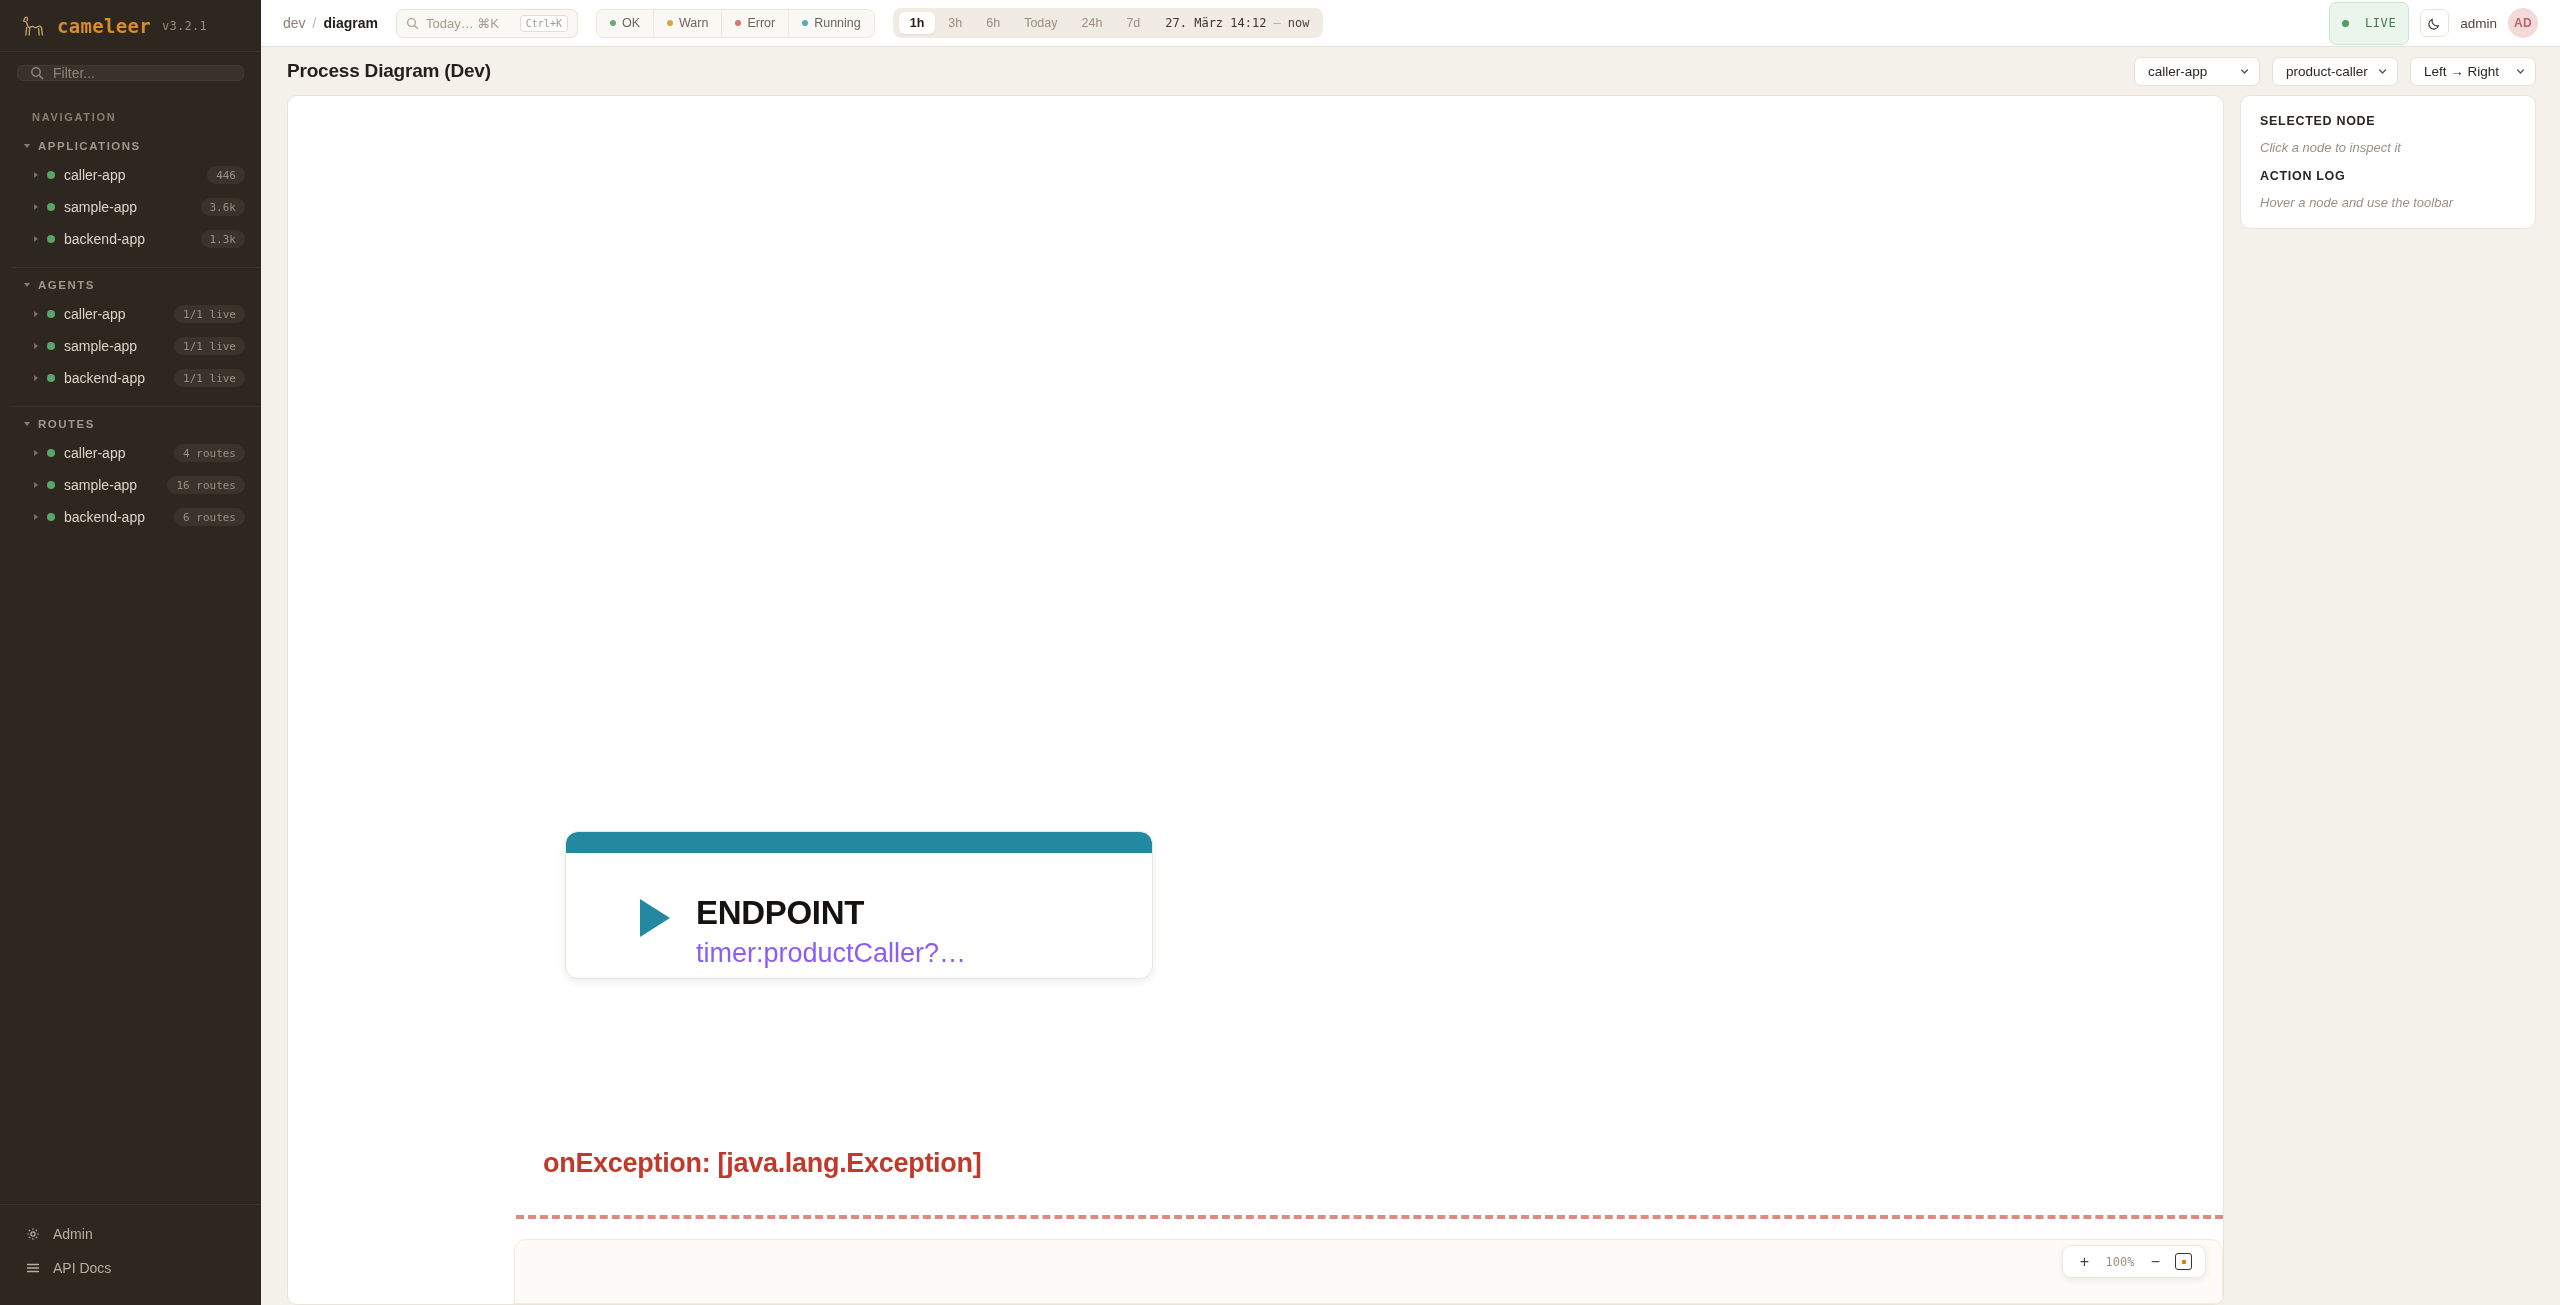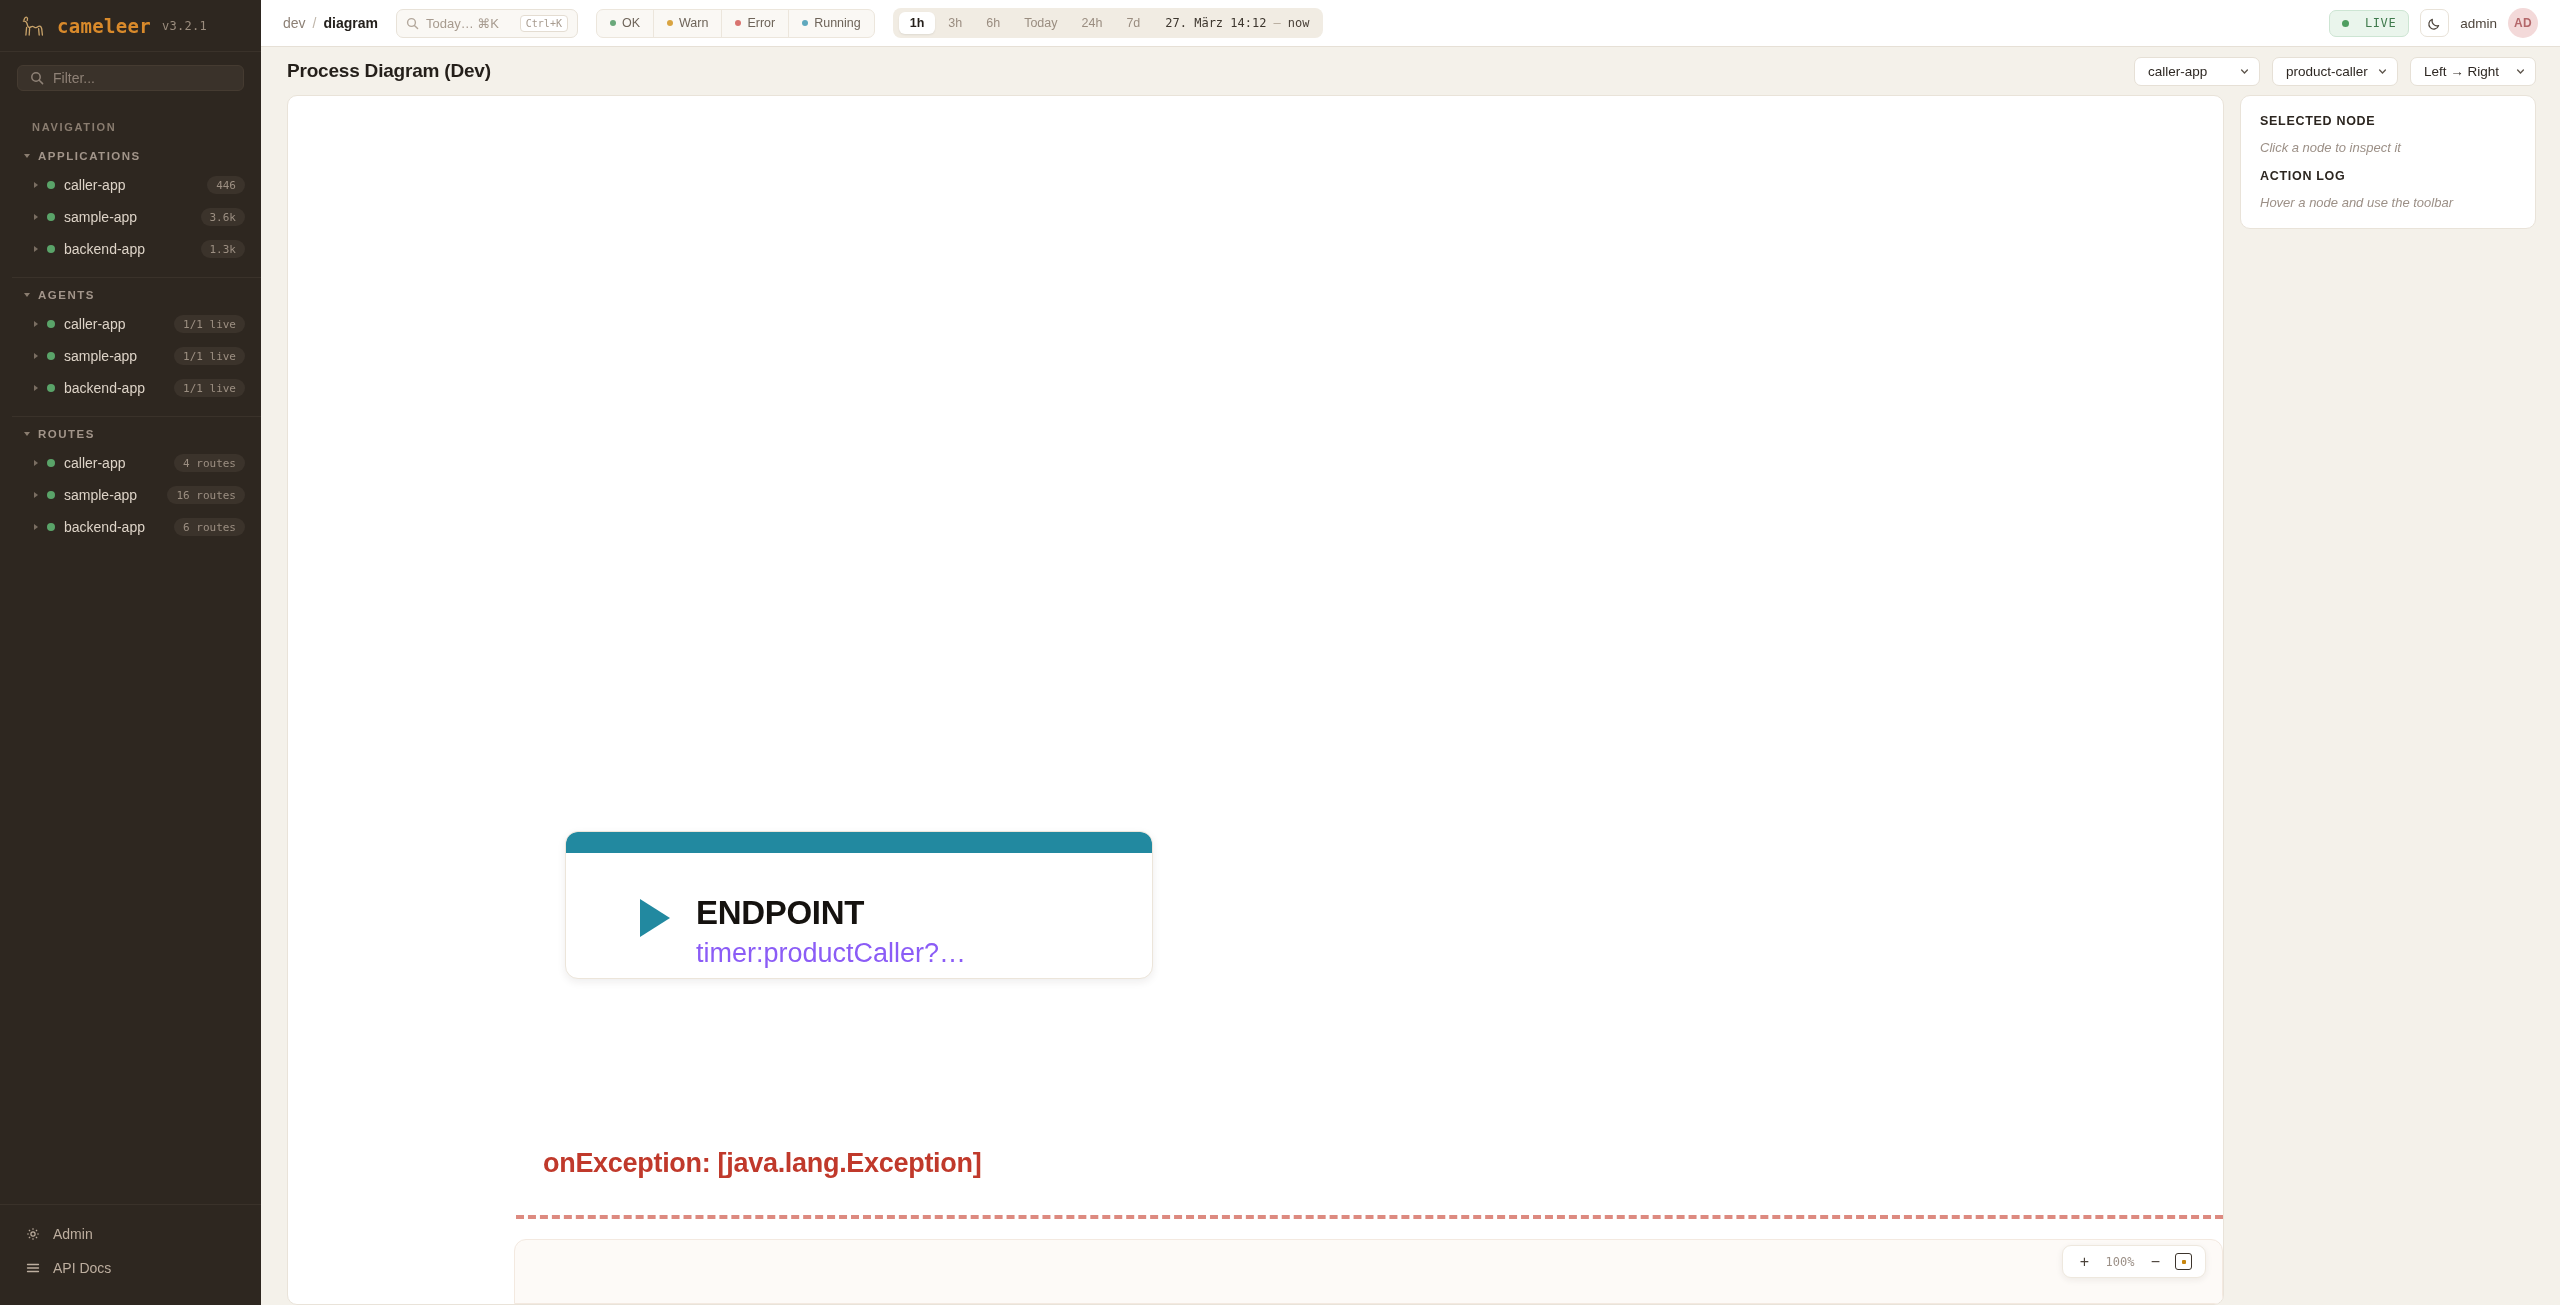--- a/index.html
+++ b/index.html
@@ -25,21 +25,21 @@
   .logo-name {
     font-family: "DejaVu Sans Mono", monospace;
     font-size: 19px; font-weight: 700; color: #d98a2b; letter-spacing: .3px;
   }
   .logo-ver {
     font-family: "DejaVu Sans Mono", monospace;
     font-size: 12px; color: #9b8d7e; letter-spacing: .3px;
   }
   .sb-filter-wrap { padding: 13px 17px 10px 17px; }
   .sb-filter {
-    height: 26px; background: #3a322a; border: 1px solid #453b31; border-radius: 6px;
+    height: 16px; background: #3a322a; border: 1px solid #453b31; border-radius: 6px;
     display: flex; align-items: center; gap: 9px; padding: 0 12px;
   }
   .sb-filter svg { flex: 0 0 14px; }
   .sb-filter input {
     background: transparent; border: none; outline: none;
     color: #d8cfc4; font-size: 14px; font-family: "Liberation Sans", sans-serif; width: 100%;
   }
   .sb-filter input::placeholder { color: #8e8176; }
 
   .sb-scroll { flex: 1 1 auto; overflow: hidden; padding-top: 12px; margin-left: 12px; }
@@ -129,21 +129,21 @@
   .tr-btn.active { background: #ffffff; color: #241f1a; font-weight: 700; box-shadow: 0 1px 2px rgba(0,0,0,.08); }
   .tr-range {
     font-family: "DejaVu Sans Mono", monospace; font-size: 12px; color: #3d362e;
     margin-left: 12px; display: flex; align-items: center; gap: 7px; padding-right: 8px;
   }
   .tr-dash { color: #b3a799; }
   .tr-now { color: #4a4139; }
 
   .top-right { margin-left: auto; display: flex; align-items: center; gap: 11px; }
   .live-badge {
-    display: flex; align-items: center; gap: 16px; height: 27px; padding: 0 12px;
+    display: flex; align-items: center; gap: 16px; height: 43px; padding: 0 12px;
     background: #eaf5ec; border: 1px solid #cde5d3; border-radius: 7px;
     font-family: "DejaVu Sans Mono", monospace; font-size: 12px; color: #3f7a4c; letter-spacing: .6px;
     cursor: pointer;
   }
   .live-dot { width: 7px; height: 7px; border-radius: 50%; background: #4f9e60; }
   .theme-btn {
     width: 29px; height: 28px; border: 1px solid #e8e2d8; border-radius: 7px; background: #fff;
     display: flex; align-items: center; justify-content: center; cursor: pointer;
   }
   .user-name { font-size: 13.5px; color: #4e453c; }

